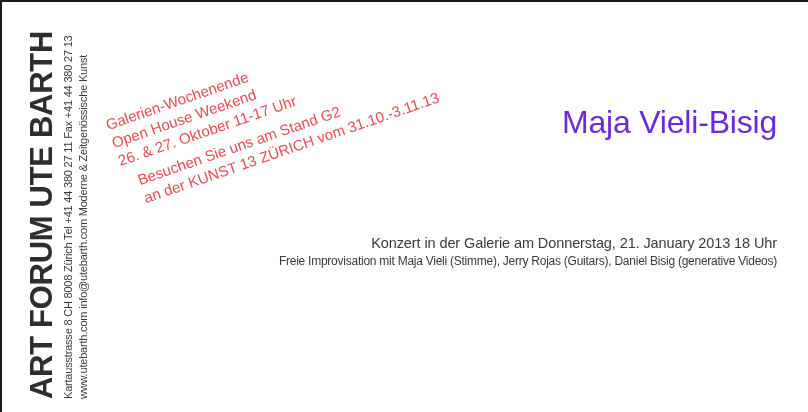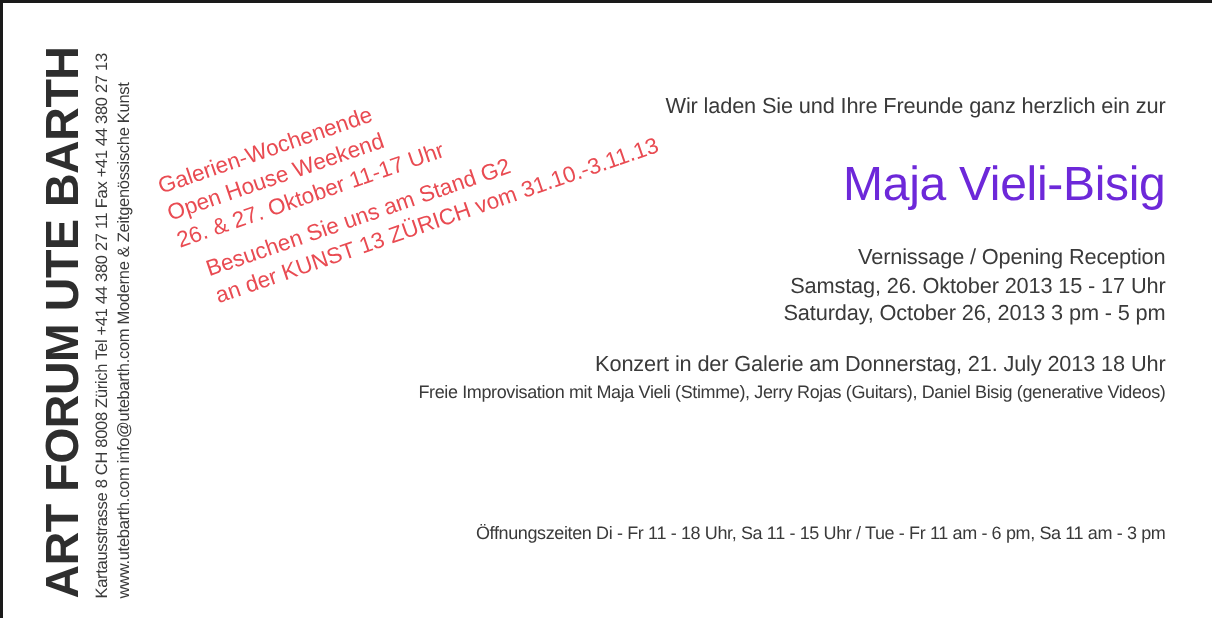--- a/index.html
+++ b/index.html
@@ -82,34 +82,27 @@
     <div>Open House Weekend</div>
     <div>26. &amp; 27. Oktober 11-17 Uhr</div>
   </div>
 
   <div class="promo promo-2">
     <div>Besuchen Sie uns am Stand G2</div>
     <div>an der KUNST 13 ZÜRICH vom 31.10.-3.11.13</div>
   </div>
 
   <div class="rcol intro">
-    <div class="line-main">Wir laden Sie und Ihre Freunde ganz herzlich ein zur</div>
   </div>
 
   <div class="rcol artist">Maja Vieli-Bisig</div>
 
-  <div class="rcol vernissage">
-    <div class="line-mid">Vernissage / Opening Reception</div>
-    <div class="line-mid">Samstag, 26. Oktober 2013 15 - 17 Uhr</div>
-    <div class="line-mid">Saturday, October 26, 2013  3 pm - 5 pm</div>
-  </div>
 
   <div class="rcol konzert">
-    <div class="line-mid">Konzert in der Galerie am Donnerstag, 21. July 2013 18 Uhr</div>
+    <div class="line-mid">Konzert in der Galerie am Donnerstag, 21. January 2013 18 Uhr</div>
     <div class="line-small">Freie Improvisation mit Maja Vieli (Stimme), Jerry Rojas (Guitars), Daniel Bisig (generative Videos)</div>
   </div>
 
 
   <div class="rcol hours">
-    <div class="line-small">Öffnungszeiten Di - Fr 11 - 18 Uhr, Sa 11 - 15 Uhr  / Tue - Fr 11 am - 6 pm, Sa 11 am - 3 pm</div>
   </div>
 
 </div>
 
 </body></html>

